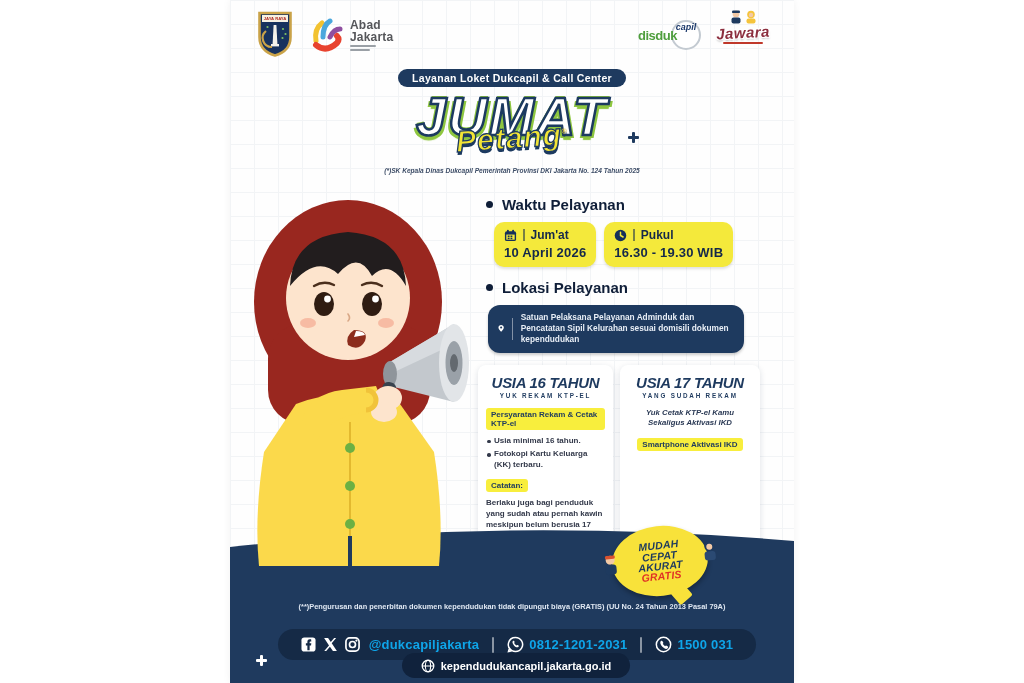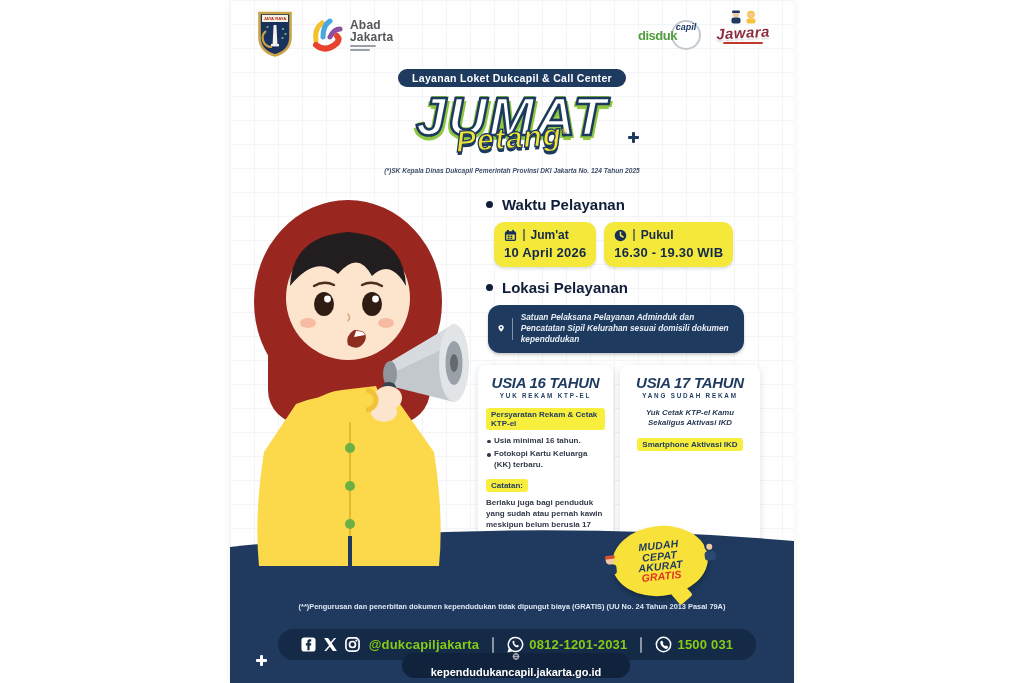--- a/index.html
+++ b/index.html
@@ -65,21 +65,21 @@
   .sec-head { display:flex; align-items:center; font-size:15px; font-weight:800; color:#0f1e38; margin-left:8px; }
   .sec-head::before { content:""; width:7px; height:7px; border-radius:50%; background:#0f1e38; margin-right:9px; flex:0 0 auto; }
 
   .badges { display:flex; gap:8px; margin:9px 0 12px 16px; }
   .ybadge { background:#f4e93b; border-radius:10px; padding:6px 10px 7px; box-shadow:0 2px 3px rgba(0,0,0,0.12); }
   .ybadge .row1 { display:flex; align-items:center; gap:6px; font-size:12px; font-weight:bold; color:#14284a; }
   .ybadge .sep { width:1.5px; height:12px; background:rgba(20,40,74,0.55); }
   .ybadge .val { margin-top:3px; font-size:13px; font-weight:800; color:#14284a; letter-spacing:0.2px; }
 
   .navy-pill { display:flex; align-items:center; gap:8px; margin:9px 0 12px 10px; width:256px;
-    background:#1e3a5f; border-radius:12px; padding:7px 10px; box-shadow:0 2px 3px rgba(0,0,0,0.2);font-style:italic; }
+    background:#1e3a5f; border-radius:12px; padding:7px 10px; box-shadow:0 2px 3px rgba(0,0,0,0.2); }
   .navy-pill .sep { width:1px; height:22px; background:rgba(255,255,255,0.45); }
   .navy-pill .txt { font-size:8.3px; font-weight:bold; color:#e8eef6; line-height:1.35; }
 
   .cards { display:flex; gap:7px; margin-top:10px; }
   .card { background:#ffffff; border-radius:8px; box-shadow:0 2px 6px rgba(20,40,74,0.14); padding:9px 8px; }
   .card1 { width:135px; }
   .card2 { width:140px; }
   .card-title { text-align:center; font-size:15px; font-weight:900; font-style:italic; color:#1e3a5f; letter-spacing:-0.3px; }
   .card-sub { text-align:center; font-size:6.3px; font-weight:bold; color:#1e3a5f; letter-spacing:1.8px; margin-top:1px; }
   .card-intro { text-align:center; font-size:7.8px; font-weight:bold; font-style:italic; color:#2b3a55; margin-top:9px; line-height:1.35; }
@@ -111,26 +111,26 @@
   .bubble .mini { position:absolute; width:13px; height:20px; }
   .bubble .mini.left { left:-8px; top:24px; }
   .bubble .mini.right { right:-9px; top:20px; }
 
   .disclaimer { position:absolute; left:0; top:602px; width:564px; text-align:center;
     font-size:7.4px; font-weight:bold; color:#dfe7f2; }
 
   .social-bar { position:absolute; left:48px; top:629px; width:478px; height:31px; background:#152a46;
     border-radius:16px; display:flex; align-items:center; justify-content:center; gap:9px; padding:0 14px; }
   .social-bar .icons { display:flex; align-items:center; gap:7px; }
-  .social-bar .txt { font-size:13px; font-weight:800; color:#84cc16; letter-spacing:0.2px; }
+  .social-bar .txt { font-size:13px; font-weight:800; color:#0ea5e9; letter-spacing:0.2px; }
   .social-bar .bar-sep { width:2px; height:16px; background:rgba(255,255,255,0.5); border-radius:1px; margin:0 4px; }
   .with-icon { display:flex; align-items:center; gap:5px; }
 
   .web-pill { position:absolute; left:172px; top:653px; width:228px; height:25px; background:#10223c;
-    border-radius:13px; display:flex; align-items:center; justify-content:center; gap:6px; z-index:6;flex-direction:column; }
+    border-radius:13px; display:flex; align-items:center; justify-content:center; gap:6px; z-index:6; }
   .web-pill .txt { font-size:11px; font-weight:800; color:#ffffff; }
 
   svg { display:block; }
 </style>
 </head>
 <body>
 
 <div class="canvas">
   <div class="poster">
 

